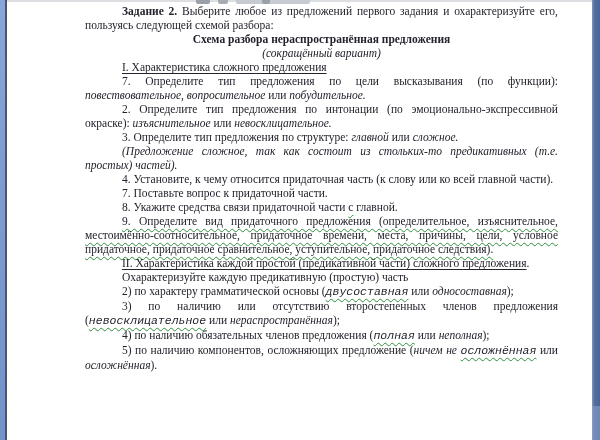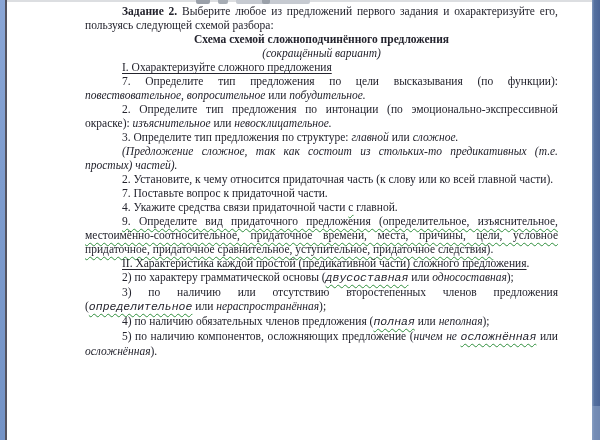--- a/index.html
+++ b/index.html
@@ -47,29 +47,30 @@
 <div class="edge-right"></div>
 <div class="edge-right-lite"></div>
 <div class="top-line"></div>
 <div class="artifact a1"></div>
 <div class="artifact a2"></div>
 <div class="artifact a3"></div>
 <div class="artifact a4"></div>
 
 <div id="doc">
     <p class="indent"><span class="b">Задание 2.</span><span class="">   Выберите любое из предложений первого задания и охарактеризуйте его, пользуясь следующей схемой разбора:</span></p>
-    <p class="center mt-lg"><span class="b">Схема схемой сложноподчинённого  предложения</span></p>
+    <p class="center mt-lg"><span class="b">Схема разбора нераспространённая  предложения</span></p>
     <p class="center"><span class="i">(сокращённый вариант)</span></p>
-    <p class="indent mt-md"><span class="u">I. Охарактеризуйте сложного предложения</span></p>
+    <p class="indent mt-md"><span class="u">I. Характеристика сложного предложения</span></p>
     <p class="indent"><span class="">7. Определите тип предложения по цели высказывания (по функции): </span><span class="i">повествовательное, вопросительное </span><span class="">или </span><span class="i">побудительное.</span></p>
     <p class="indent"><span class="">2. Определите тип предложения по интонации (по эмоционально-экспрессивной окраске): </span><span class="i">изъяснительное </span><span class="">или </span><span class="i">невосклицательное.</span></p>
     <p class="indent"><span class="">3. Определите тип предложения по структуре: </span><span class="i">главной </span><span class="">или </span><span class="i">сложное.</span></p>
     <p class="indent"><span class="i">(Предложение сложное, так как состоит из стольких-то  предикативных (т.е. простых) частей).</span></p>
-    <p class="indent"><span class="">2. Установите, к чему относится придаточная часть (к слову или ко всей главной части).</span></p>
+    <p class="indent"><span class="">4. Установите, к чему относится придаточная часть (к слову или ко всей главной части).</span></p>
     <p class="indent"><span class="">7. Поставьте вопрос к придаточной части.</span></p>
-    <p class="indent"><span class="">4. Укажите средства связи придаточной части </span><span class="w">с</span><span class=""> главной.</span></p>
+    <p class="indent"><span class="">8. Укажите средства связи придаточной части </span><span class="w">с</span><span class=""> главной.</span></p>
     <p class="indent"><span class="w">9. Определите вид придаточного предложения (определительное, изъяснительное, местоимённо-соотносительное, придаточное времени, места, причины, цели, условное придаточное, придаточное сравнительное, уступительное, придаточное следствия).</span></p>
     <p class="indent mt-sm"><span class="u">II. Характеристика каждой простой (предикативной части) сложного предложения</span><span class="">.</span></p>
+    <p class="indent"><span class="">Охарактеризуйте каждую предикативную (простую) часть</span></p>
     <p class="indent"><span class="">2) по характеру грамматической основы (</span><span class="i w">двусоставная</span><span class=""> или </span><span class="i">односоставная</span><span class="">);</span></p>
-    <p class="indent"><span class="">3) по наличию или отсутствию второстепенных членов предложения (</span><span class="i w">определительное</span><span class=""> или </span><span class="i">нераспространённая</span><span class="">);</span></p>
+    <p class="indent"><span class="">3) по наличию или отсутствию второстепенных членов предложения (</span><span class="i w">невосклицательное</span><span class=""> или </span><span class="i">нераспространённая</span><span class="">);</span></p>
     <p class="indent"><span class="">4) по наличию обязательных членов предложения (</span><span class="i w">полная</span><span class=""> или </span><span class="i">неполная</span><span class="">);</span></p>
     <p class="indent"><span class="">5) по наличию компонентов, осложняющих предложение (</span><span class="i">ничем не </span><span class="i w">осложнённая</span><span class=""> или </span><span class="i">осложнённая</span><span class="">).</span></p>
   </div>
 
 </body></html>

